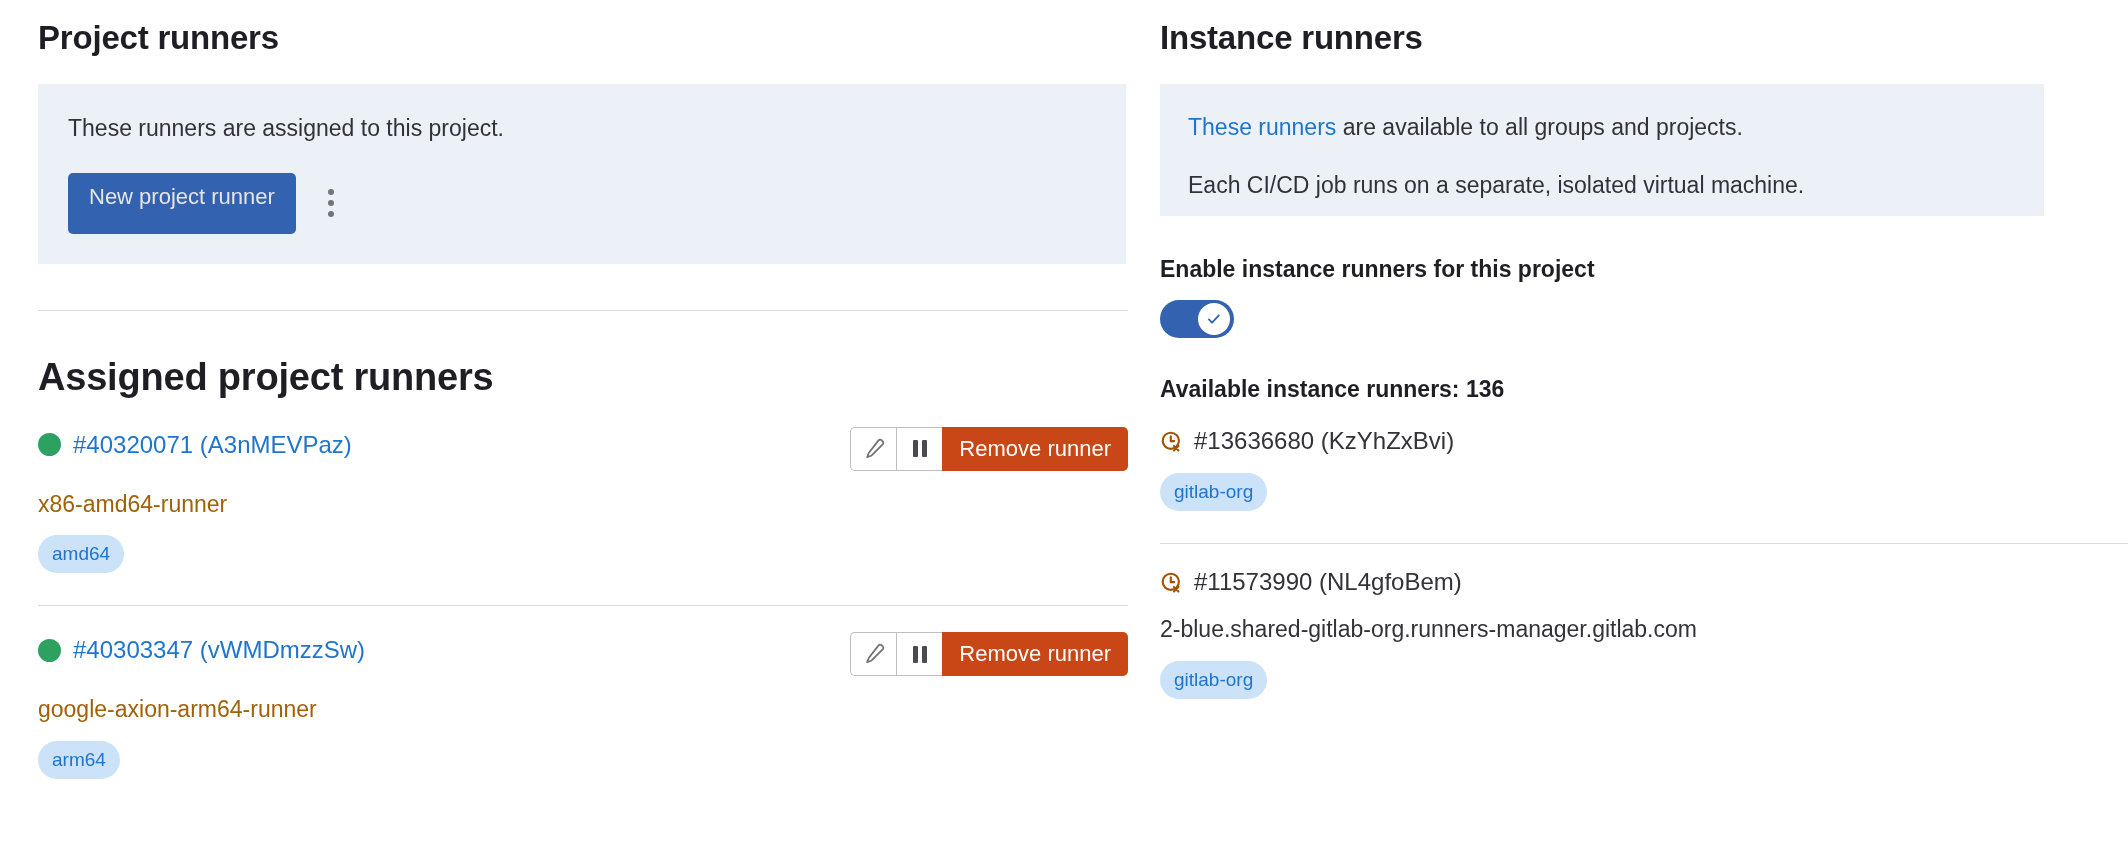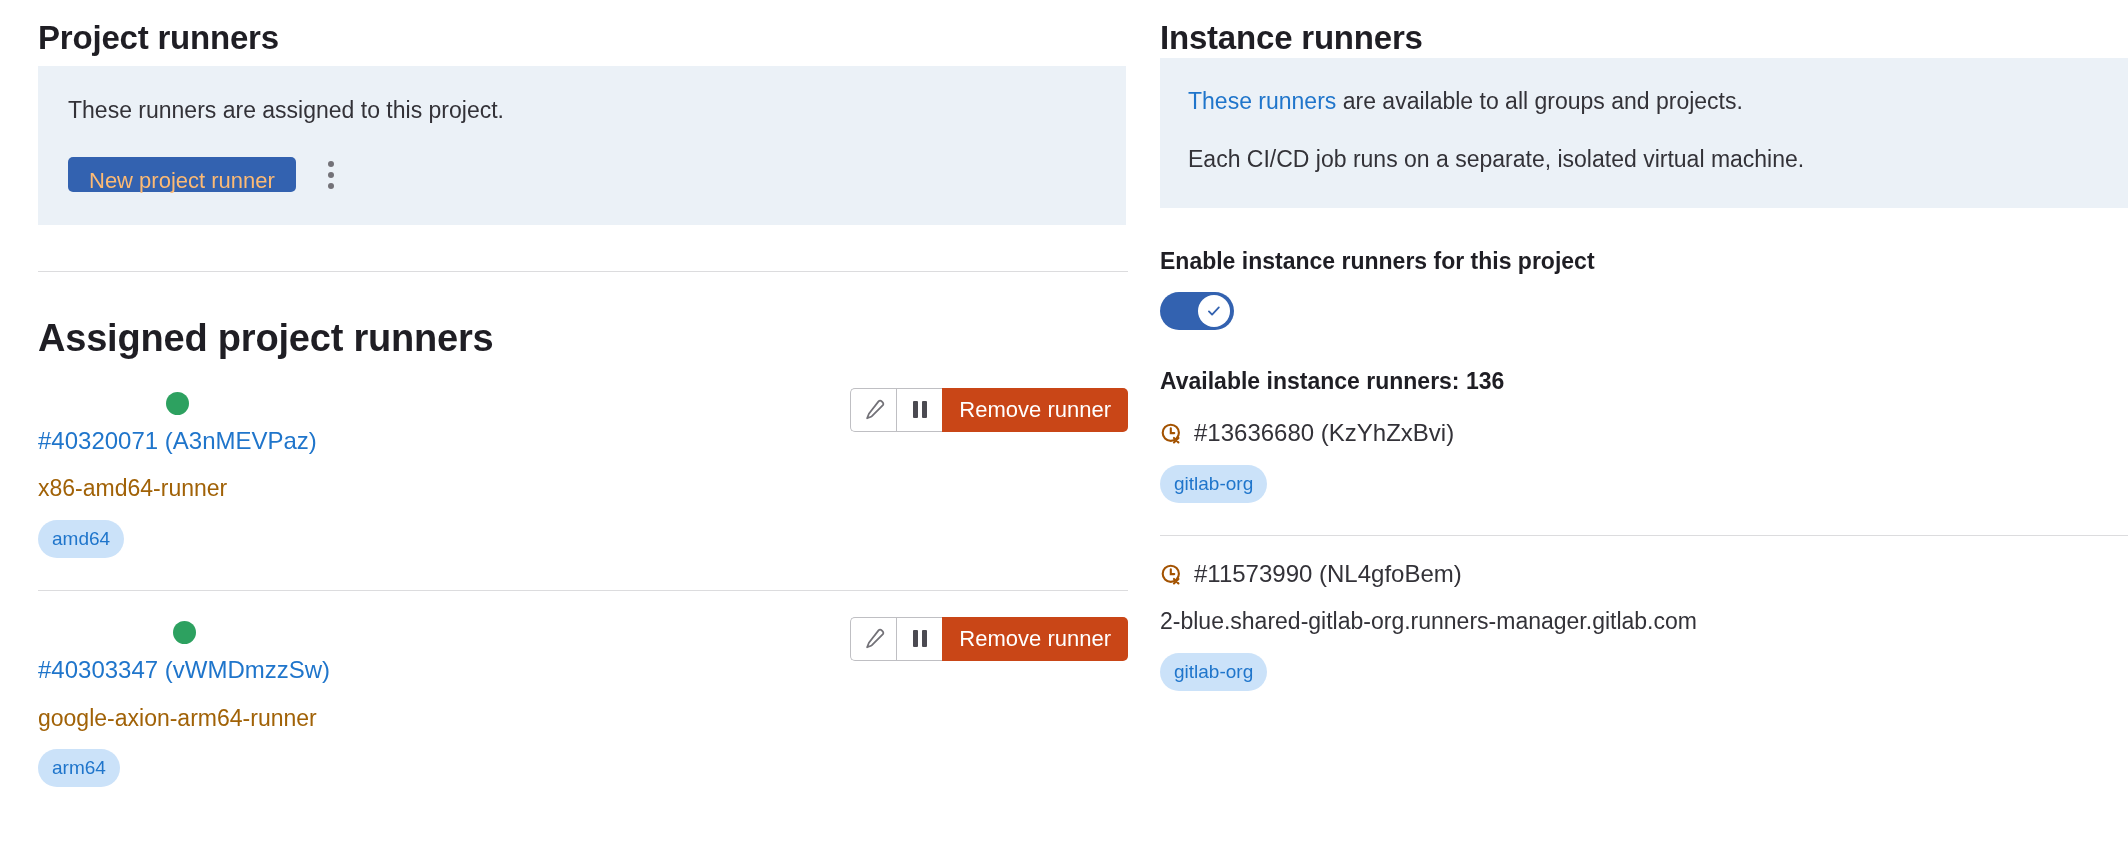--- a/index.html
+++ b/index.html
@@ -55,27 +55,28 @@
     padding: 0;
     letter-spacing: -0.2px;
   }
 
   
   .info-panel {
     background: #ebf1f7;
     box-sizing: border-box;
   }
   .info-panel-left {
-    margin-top: 8px;
+    margin-top: 26px;
     width: 1088px;
     padding: 28px 30px 30px 30px;
   }
   .info-panel-right {
-    width: 968px;
-    padding: 27px 0 32px 28px;
+    margin-top: 26px;
+    width: 884px;
+    padding: 27px 0 14px 28px;
   }
   .info-text {
     font-size: 23px;
     line-height: 1.45;
     color: #333238;
   }
   .info-text + .info-text {
     margin-top: 25px;
   }
   .link {
@@ -84,27 +85,27 @@
   }
 
   
   .btn-row {
     display: flex;
     align-items: center;
     margin-top: 28px;
   }
   .btn-primary {
     background: #3362b0;
-    color: #fdba74;
+    color: #e5e5e5;
     border: 0;
     border-radius: 5px;
     font-family: "Liberation Sans", sans-serif;
     font-size: 22px;
     font-weight: normal;
-    padding: 13px 21px 0 21px;
+    padding: 13px 21px 26px 21px;
     cursor: pointer;
     line-height: 1;
     white-space: nowrap;
   }
   .kebab {
     margin-left: 20px;
     width: 30px;
     height: 40px;
     display: flex;
     flex-direction: column;
@@ -154,21 +155,20 @@
     display: flex;
     align-items: flex-start;
     justify-content: space-between;
     width: 1090px;
   }
   .runner-ident {
     display: flex;
     align-items: center;
     gap: 12px;
     padding-top: 4px;
-    flex-direction: column;
   }
   .status-dot {
     width: 23px;
     height: 23px;
     border-radius: 50%;
     background: #2da160;
     flex: none;
     display: block;
   }
   .runner-link {

